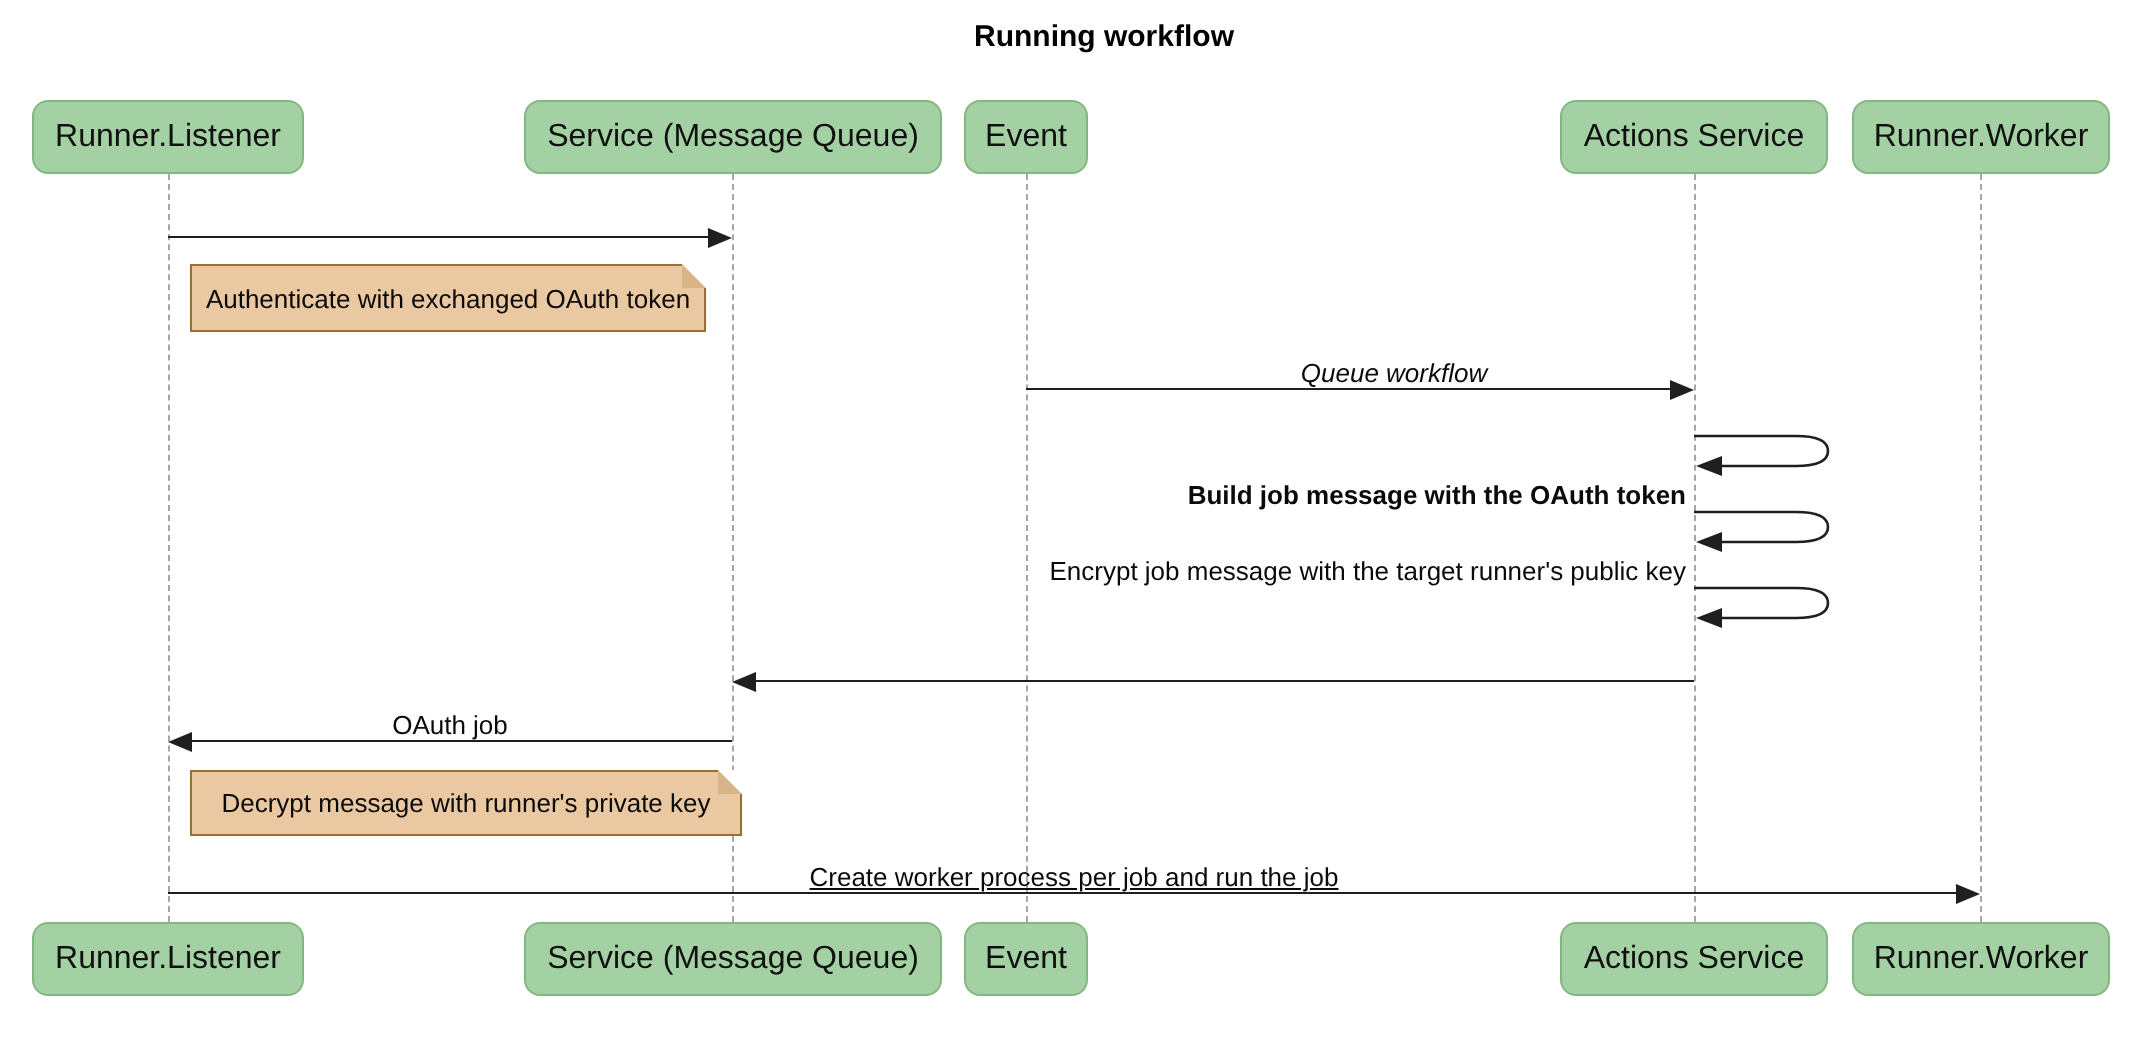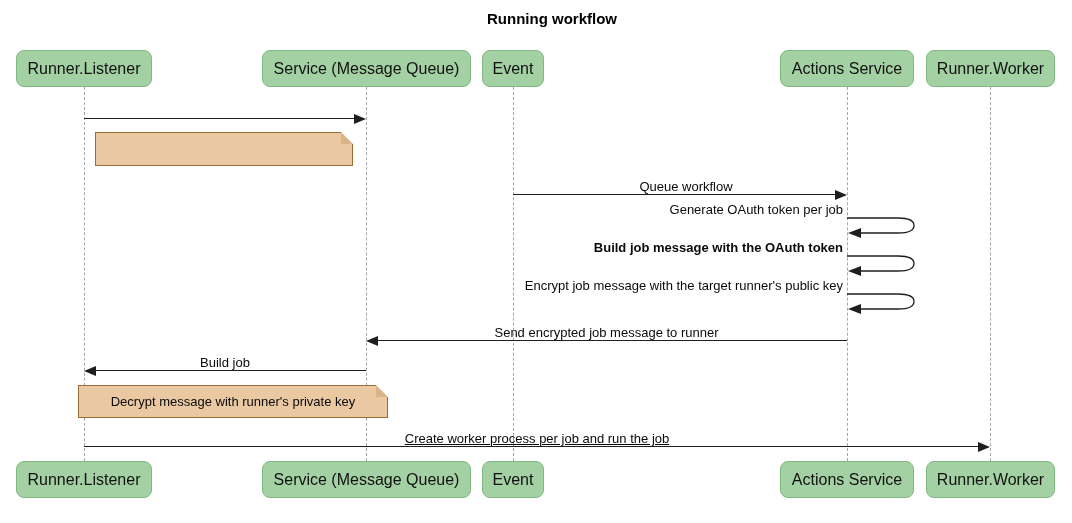--- a/index.html
+++ b/index.html
@@ -68,53 +68,52 @@
   <div class="actor" style="left:262px; top:50px; width:209px;">Service (Message Queue)</div>
   <div class="actor" style="left:482px; top:50px; width:62px;">Event</div>
   <div class="actor" style="left:780px; top:50px; width:134px;">Actions Service</div>
   <div class="actor" style="left:926px; top:50px; width:129px;">Runner.Worker</div>
 
   <div class="line" style="left:84px; top:118px; width:271px;"></div>
   <div class="arrow-r" style="left:354px; top:114px;"></div>
 
   <div class="note" style="left:95px; top:132px; width:258px; height:34px;">
     <div class="note-fold"></div>
+    <span>Authenticate with exchanged OAuth token</span>
   </div>
 
-  <div class="msg-label center" style="left:519px; top:180px; width:334px;">Queue workflow</div>
+  <div class="msg-label center" style="left:530px; top:180px; width:334px;font-style:italic;">Queue workflow</div>
   <div class="line" style="left:513px; top:194px; width:323px;"></div>
   <div class="arrow-r" style="left:835px; top:190px;"></div>
 
-  <div class="msg-label right" style="left:393px; top:203px; width:450px;">Generate OAuth token per job</div>
   <svg class="self-loop" style="left:847px; top:216px;" width="70" height="23" viewBox="0 0 70 23">
     <path d="M0,2 H51 Q67,2 67,9.5 Q67,17 51,17 H14" fill="none" stroke="#1f1f1f" stroke-width="1.3"></path>
     <polygon points="14,12 14,22 1,17" fill="#1f1f1f"></polygon>
   </svg>
 
   <div class="msg-label right" style="left:393px; top:241px; width:450px;font-weight:bold;">Build job message with the OAuth token</div>
   <svg class="self-loop" style="left:847px; top:254px;" width="70" height="23" viewBox="0 0 70 23">
     <path d="M0,2 H51 Q67,2 67,9.5 Q67,17 51,17 H14" fill="none" stroke="#1f1f1f" stroke-width="1.3"></path>
     <polygon points="14,12 14,22 1,17" fill="#1f1f1f"></polygon>
   </svg>
 
   <div class="msg-label right" style="left:393px; top:279px; width:450px;">Encrypt job message with the target runner's public key</div>
   <svg class="self-loop" style="left:847px; top:292px;" width="70" height="23" viewBox="0 0 70 23">
     <path d="M0,2 H51 Q67,2 67,9.5 Q67,17 51,17 H14" fill="none" stroke="#1f1f1f" stroke-width="1.3"></path>
     <polygon points="14,12 14,22 1,17" fill="#1f1f1f"></polygon>
   </svg>
 
-  <div class="msg-label center" style="left:366px; top:326px; width:481px;">Send encrypted job message to runner</div>
   <div class="line" style="left:377px; top:340px; width:470px;"></div>
   <div class="arrow-l" style="left:366px; top:336px;"></div>
 
-  <div class="msg-label center" style="left:84px; top:356px; width:282px;">Build job</div>
+  <div class="msg-label center" style="left:84px; top:356px; width:282px;">OAuth job</div>
   <div class="line" style="left:95px; top:370px; width:271px;"></div>
   <div class="arrow-l" style="left:84px; top:366px;"></div>
 
-  <div class="note" style="left:78px; top:385px; width:310px; height:33px;">
+  <div class="note" style="left:95px; top:385px; width:276px; height:33px;">
     <div class="note-fold"></div>
     <span>Decrypt message with runner's private key</span>
   </div>
 
   <div class="msg-label center" style="left:84px; top:432px; width:906px;text-decoration:underline;">Create worker process per job and run the job</div>
   <div class="line" style="left:84px; top:446px; width:895px;"></div>
   <div class="arrow-r" style="left:978px; top:442px;"></div>
 
   <div class="actor" style="left:16px;  top:461px; width:136px;">Runner.Listener</div>
   <div class="actor" style="left:262px; top:461px; width:209px;">Service (Message Queue)</div>

